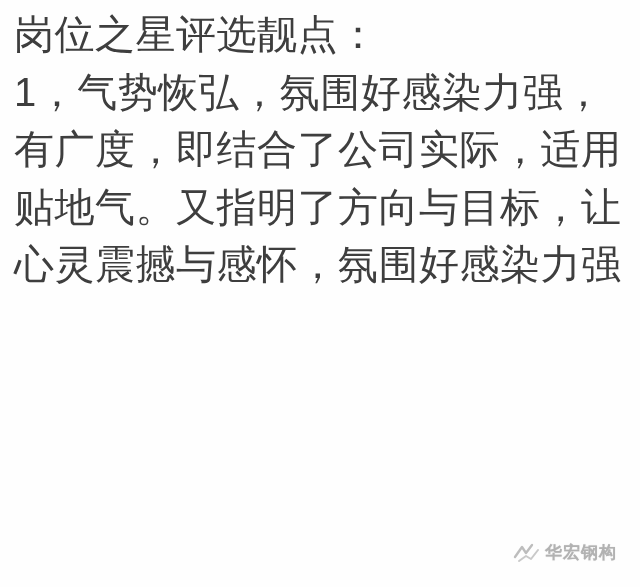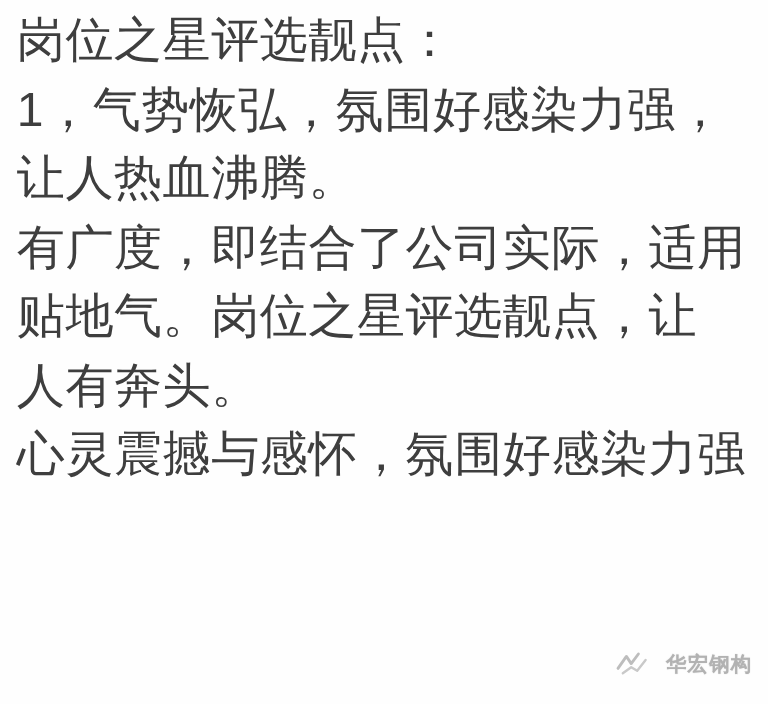--- a/index.html
+++ b/index.html
@@ -28,22 +28,22 @@
     font-weight: 300;
     color: #3e3e3e;
     letter-spacing: 0.5px;
     white-space: nowrap;
   }
   .watermark {
     position: absolute;
     left: 512px;
     top: 541px;
     display: flex;
-    align-items: center;
-    gap: 13px;
+    align-items: flex-start;
+    gap: 3px;
     opacity: 0.88;
     pointer-events: none;
   }
   .watermark-logo {
     width: 30px;
     height: 24px;
     flex: 0 0 auto;
   }
   .watermark-text {
     font-size: 17px;
@@ -55,24 +55,22 @@
   }
 </style>
 </head>
 <body>
 
 <div class="page">
 
   <div class="text-block">
     <div class="text-line">岗位之星评选靓点：</div>
     <div class="text-line">1，气势恢弘，氛围好感染力强，</div>
-    <div class="text-line">让人热血沸腾。</div>
     <div class="text-line">有广度，即结合了公司实际，适用</div>
-    <div class="text-line">贴地气。岗位之星评选靓点，让</div>
-    <div class="text-line">人有奔头。</div>
+    <div class="text-line">贴地气。又指明了方向与目标，让</div>
     <div class="text-line">心灵震撼与感怀，氛围好感染力强</div>
   </div>
 
   <div class="watermark">
     <svg class="watermark-logo" viewBox="0 0 30 24" xmlns="http://www.w3.org/2000/svg" aria-hidden="true">
       <path d="M3 16 L10 6 L14 12 L20 4" fill="none" stroke="#b5b5b5" stroke-width="2.4" stroke-linecap="round" stroke-linejoin="round"></path>
       <path d="M7 20 L14 15 L19 18 L26 9" fill="none" stroke="#c2c2c2" stroke-width="2" stroke-linecap="round" stroke-linejoin="round"></path>
     </svg>
     <span class="watermark-text">华宏钢构</span>
   </div>

